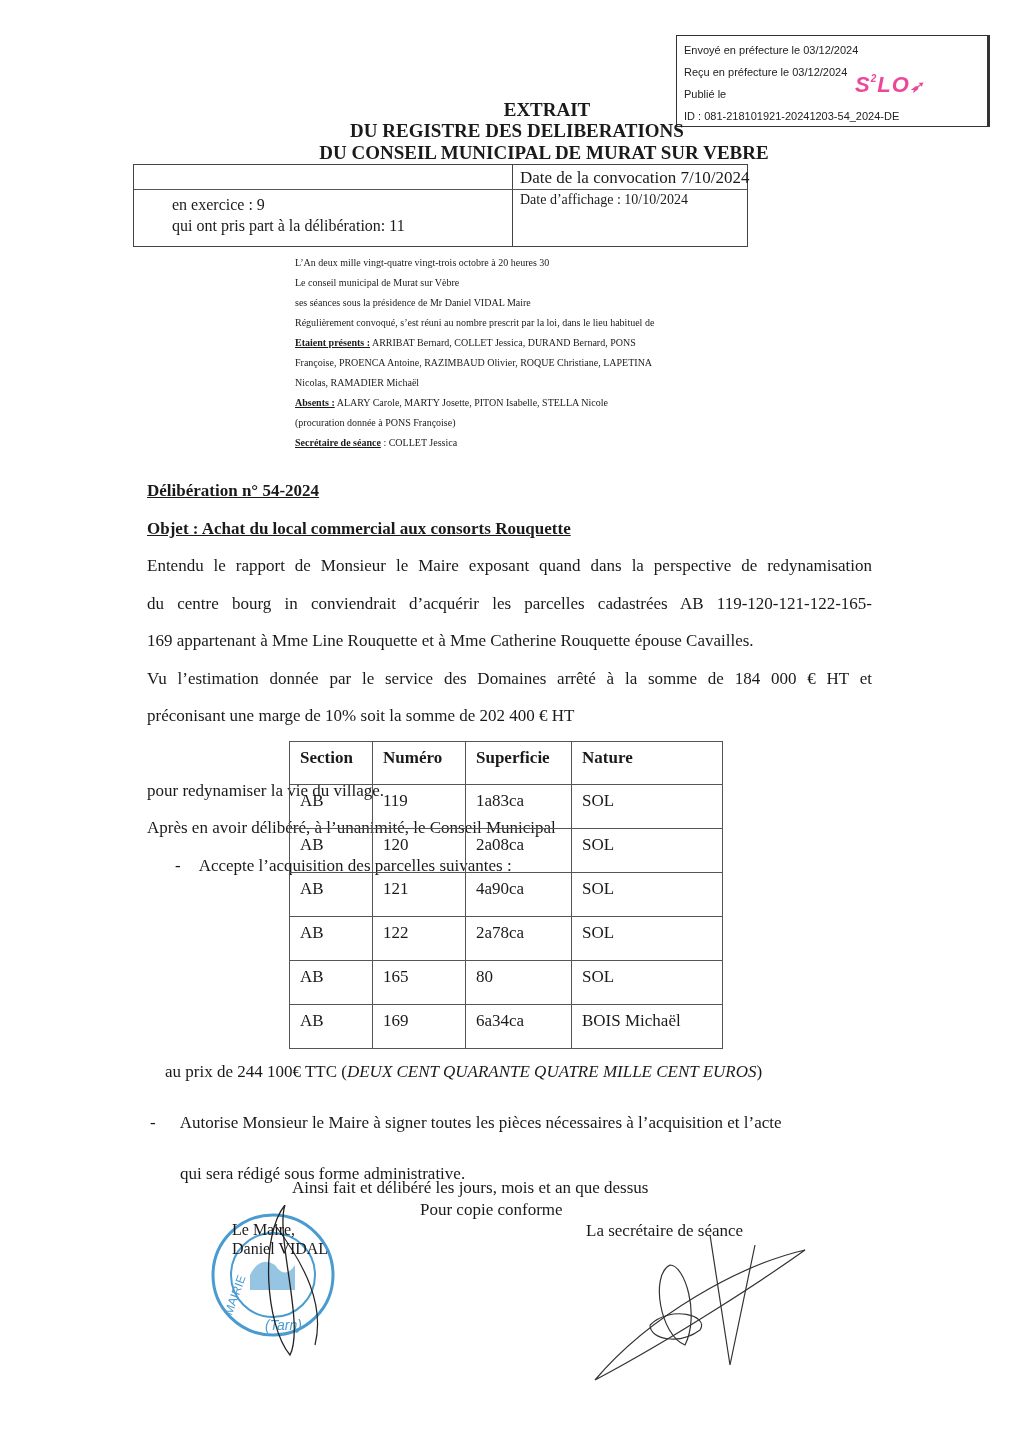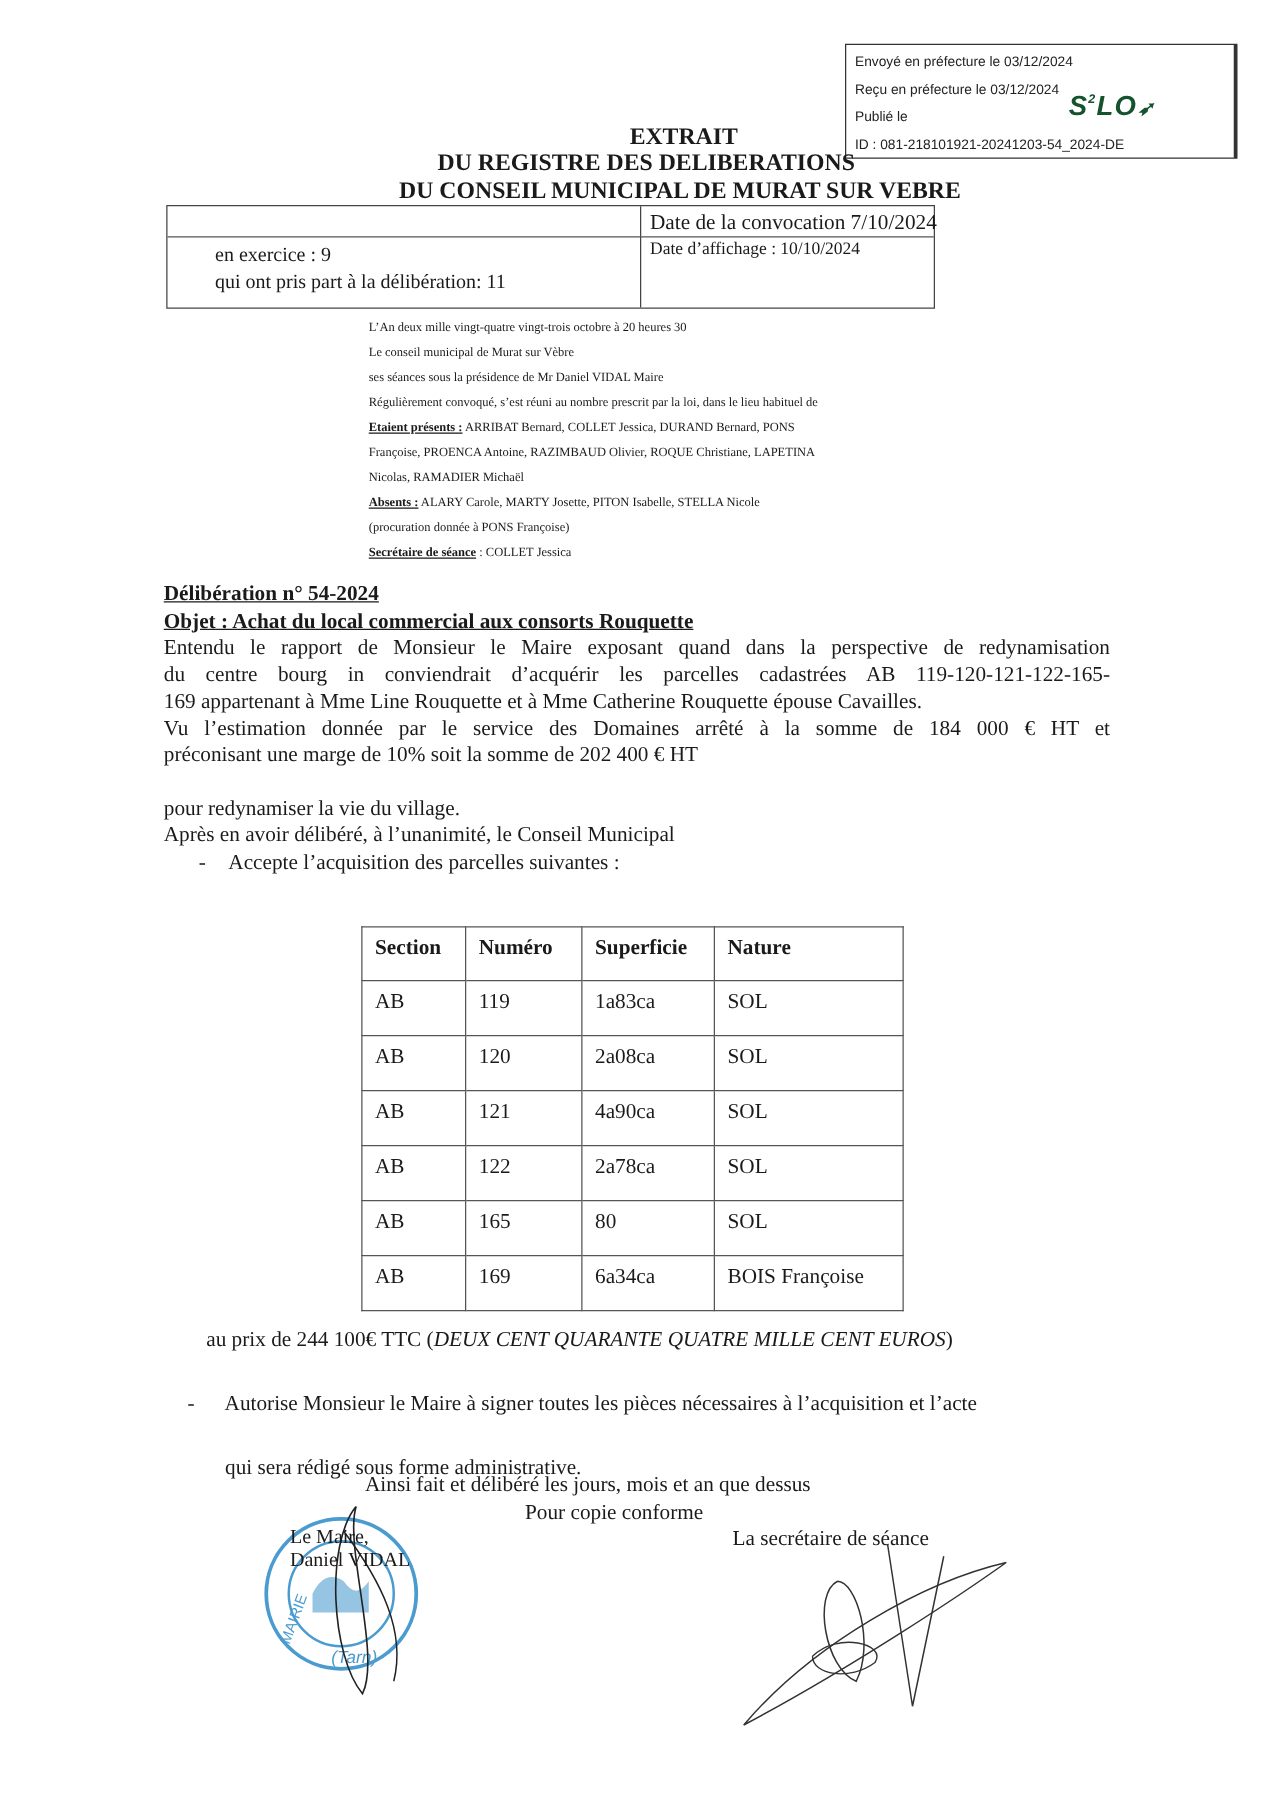--- a/index.html
+++ b/index.html
@@ -10,38 +10,38 @@
     .abs { position: absolute; }
     
     .stamp-box {
       left: 676px; top: 35px; width: 310px; height: 90px;
       border: 1.5px solid #333; border-right-width: 3px; background: #fff;
       font-family: "Liberation Sans", "DejaVu Sans", sans-serif; font-size: 11px; color: #222;
     }
     .stamp-line { position: absolute; left: 7px; white-space: nowrap; }
     .s2lo {
       position: absolute; left: 178px; top: 36px; font-family: "Liberation Sans", sans-serif;
-      font-weight: bold; font-style: italic; font-size: 22px; color: #14532d; letter-spacing: 1px;
+      font-weight: bold; font-style: italic; font-size: 22px; color: #ec4899; letter-spacing: 1px;
     }
     .s2lo sup { font-size: 10px; vertical-align: 10px; }
     
     .title { font-weight: bold; font-size: 19px; text-align: center; white-space: nowrap; }
     
     .hdr-table {
       left: 133px; top: 164px; width: 615px; height: 83px;
       border: 1.5px solid #444; box-sizing: border-box;
     }
     .hdr-table .vline { position: absolute; left: 378px; top: 0; bottom: 0; border-left: 1.5px solid #444; }
     .hdr-table .hline { position: absolute; left: 0; right: 0; top: 24px; border-top: 1.5px solid #555; }
     .hdr-text { position: absolute; white-space: nowrap; }
     
     .intro { font-size: 10px; line-height: 20px; white-space: nowrap; }
     .ul-bold { font-weight: bold; text-decoration: underline; }
     .main { font-size: 17px; line-height: 21.5px; }
-    .main p { margin: 0; }
+    .main p { margin: 16px; }
     .justify { text-align: justify; text-align-last: justify; }
     
     table.parcels {
       position: absolute; left: 289px; top: 741px; border-collapse: collapse;
       font-size: 17px; font-family: "Liberation Serif", serif;
     }
     table.parcels th, table.parcels td {
       border: 1.2px solid #555; text-align: left; vertical-align: top;
       padding: 6px 10px 0 10px; height: 37px;
     }
@@ -136,21 +136,21 @@
     <tr>
         <td>AB</td>
         <td>165</td>
         <td>80</td>
         <td>SOL</td>
       </tr>
     <tr>
         <td>AB</td>
         <td>169</td>
         <td>6a34ca</td>
-        <td>BOIS Françoise</td>
+        <td>BOIS Michaël</td>
       </tr>
   </tbody>
 </table>
 
 <div class="abs main" style="left:165px; top:1061px; white-space:nowrap;">
   <span>au prix de 244 100€ TTC (</span><i>DEUX CENT QUARANTE QUATRE MILLE CENT EUROS</i><span>)</span>
 </div>
 
 <div class="abs main" style="left:150px; top:1112px; white-space:nowrap;">
   <div><span>-</span><span style="display:inline-block; width:24px;"></span><span>Autorise Monsieur le Maire à signer toutes les pièces nécessaires à l’acquisition et l’acte</span></div>

